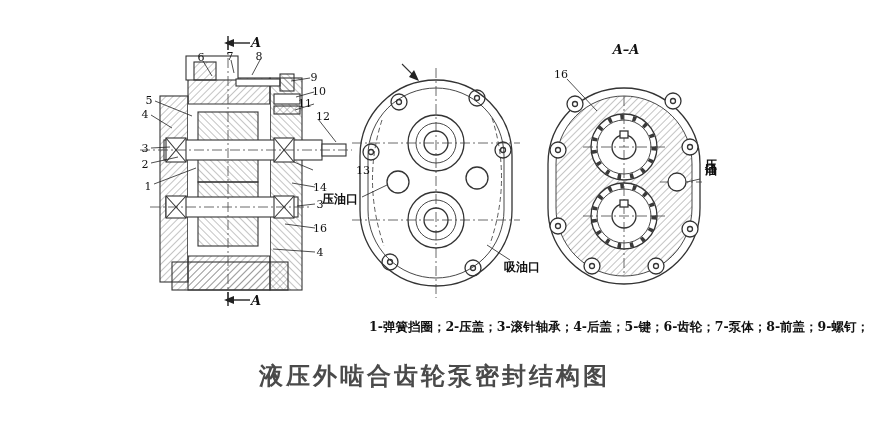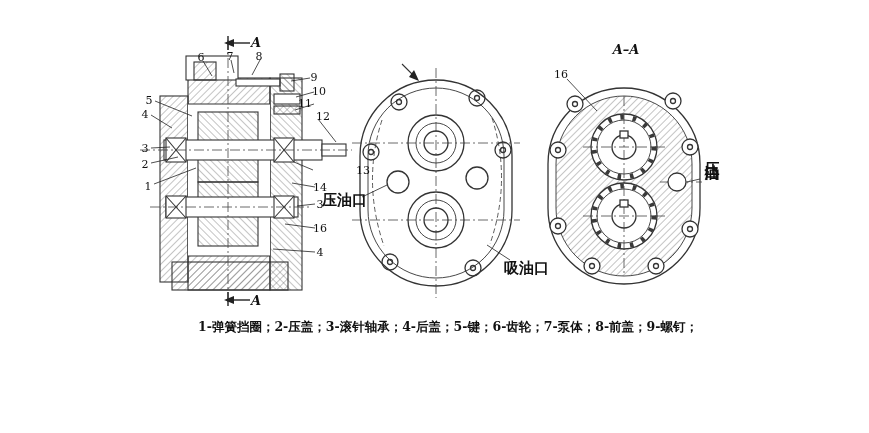--- a/index.html
+++ b/index.html
@@ -2,25 +2,25 @@
 <html><head>
 <meta charset="utf-8">
 <style>
   * { margin:0; padding:0; box-sizing:border-box; }
   html,body { background:#ffffff; }
   .canvas { position:relative; width:869px; height:433px; background:#fff;
             font-family:"DejaVu Serif", serif; overflow:hidden; }
   svg { position:absolute; left:0; top:0; }
   .num { position:absolute; transform:translate(-50%,-50%); font-size:11px; color:#111;
          font-family:"DejaVu Serif", serif; }
-  .lbl { position:absolute; font-size:15px; font-weight:bold; color:#111; white-space:nowrap; }
+  .lbl { position:absolute; font-size:12px; font-weight:bold; color:#111; white-space:nowrap; }
   .lbl.center { transform:translate(-50%,-50%); }
   .italic { font-style:italic; font-family:"DejaVu Serif", serif; font-size:13px; font-weight:bold; }
   .vertical { writing-mode:vertical-rl; text-orientation:upright; letter-spacing:3px; }
-  .legend { position:absolute; left:0; right:0; top:318px; text-align:center;
+  .legend { position:absolute; left:0; right:0; top:318px; text-align:right;
             font-size:12.5px; font-weight:bold; color:#111; line-height:17px;padding-left:27px; }
   .title { position:absolute; left:0; right:0; top:360px; text-align:center;
            font-size:24px; font-weight:bold; color:#4a4a4a; letter-spacing:3px;
            font-family:"DejaVu Sans", sans-serif; }
 </style>
 </head>
 <body>
 
 <div class="canvas">
 
@@ -238,14 +238,15 @@
   <span class="lbl" style="left:322px; top:191px;">压油口</span>
   <span class="lbl" style="left:504px; top:259px;">吸油口</span>
   <span class="lbl center italic" style="left:626px; top:49px;">A–A</span>
   <span class="num" style="left:561px; top:74px;">16</span>
   <span class="lbl vertical" style="left:702px; top:150px;">压油口</span>
 
   <div class="legend">
     <div>1-弹簧挡圈；2-压盖；3-滚针轴承；4-后盖；5-键；6-齿轮；7-泵体；8-前盖；9-螺钉；</div>
   </div>
 
+  <div class="title">液压外啮合齿轮泵密封结构图</div>
 
 </div>
 
 </body></html>

